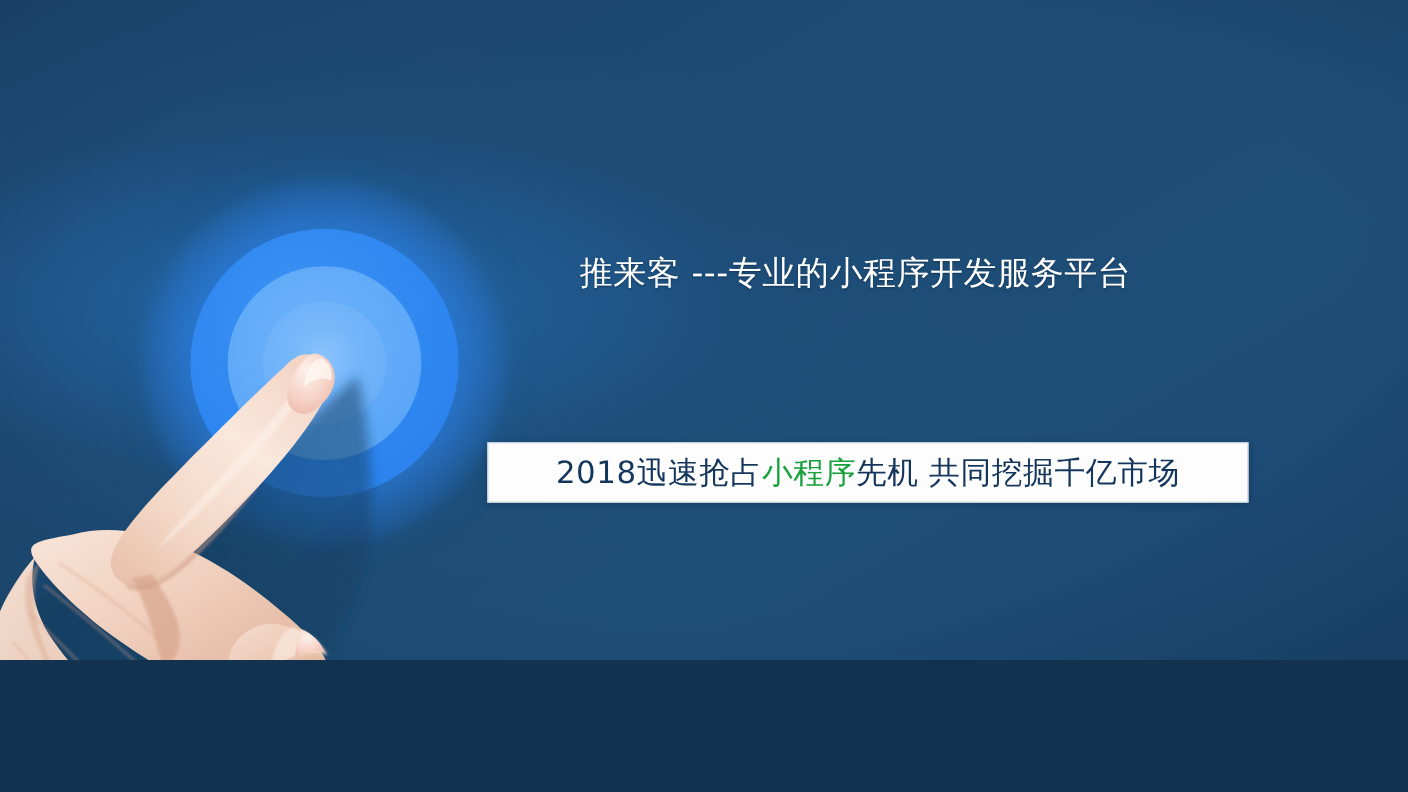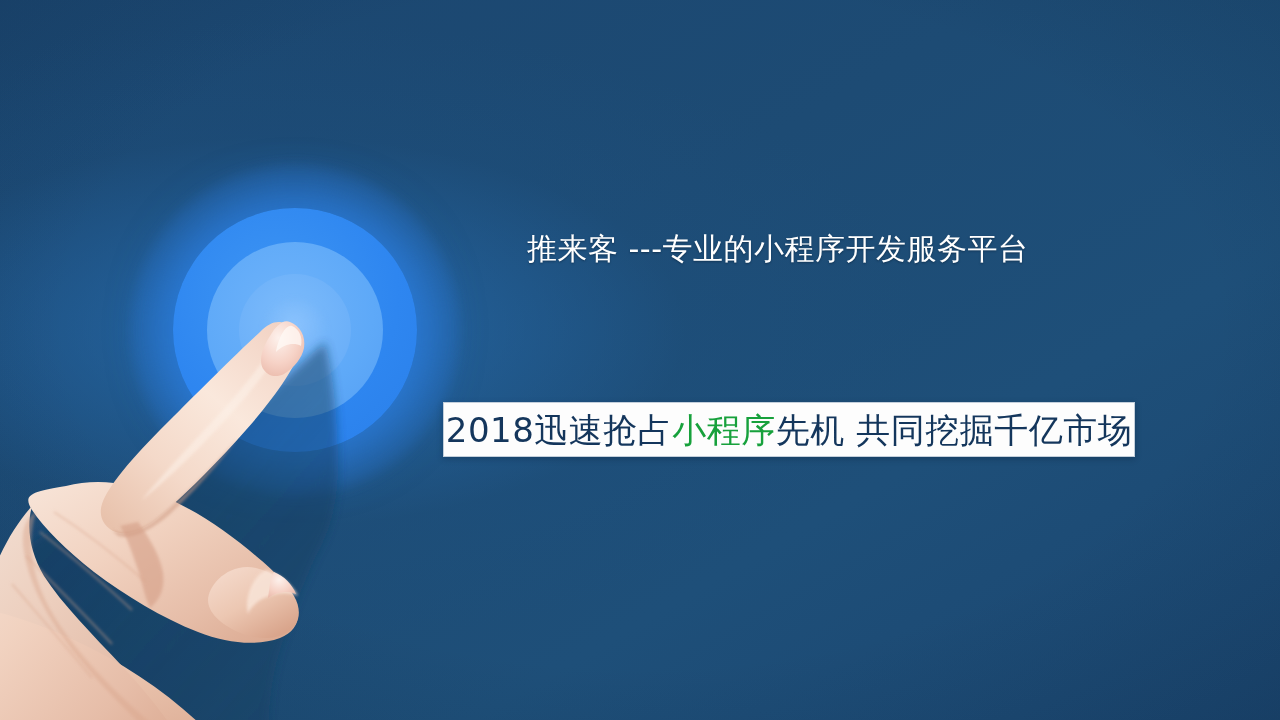--- a/index.html
+++ b/index.html
@@ -4,21 +4,21 @@
 <title>Banner</title>
 <style>
   html, body {
     margin: 0;
     padding: 0;
     background: #12324f;
   }
   #stage {
     position: relative;
     width: 1280px;
-    height: 720px;
+    height: 600px;
     overflow: hidden;
     font-family: "DejaVu Sans", "Liberation Sans", sans-serif;
     background: #1d4b74;
   }
 
   
   .bg-base {
     position: absolute;
     inset: 0;
     background:
@@ -122,21 +122,21 @@
     width: 690px;
     height: 53px;
     background: #fdfdfd;
     border: 1px solid #c3cfdb;
     box-shadow: 0 2px 6px rgba(8,28,50,0.30);
     display: flex;
     align-items: center;
     justify-content: center;
   }
   .subbar-text {
-    font-size: 34px;
+    font-size: 28px;
     line-height: 1;
     letter-spacing: 0.5px;
     white-space: nowrap;
     color: #14365c;
     font-weight: 500;
   }
   .subbar-text .sb-accent { color: #17a13c; }
 </style>
 </head>
 <body>

